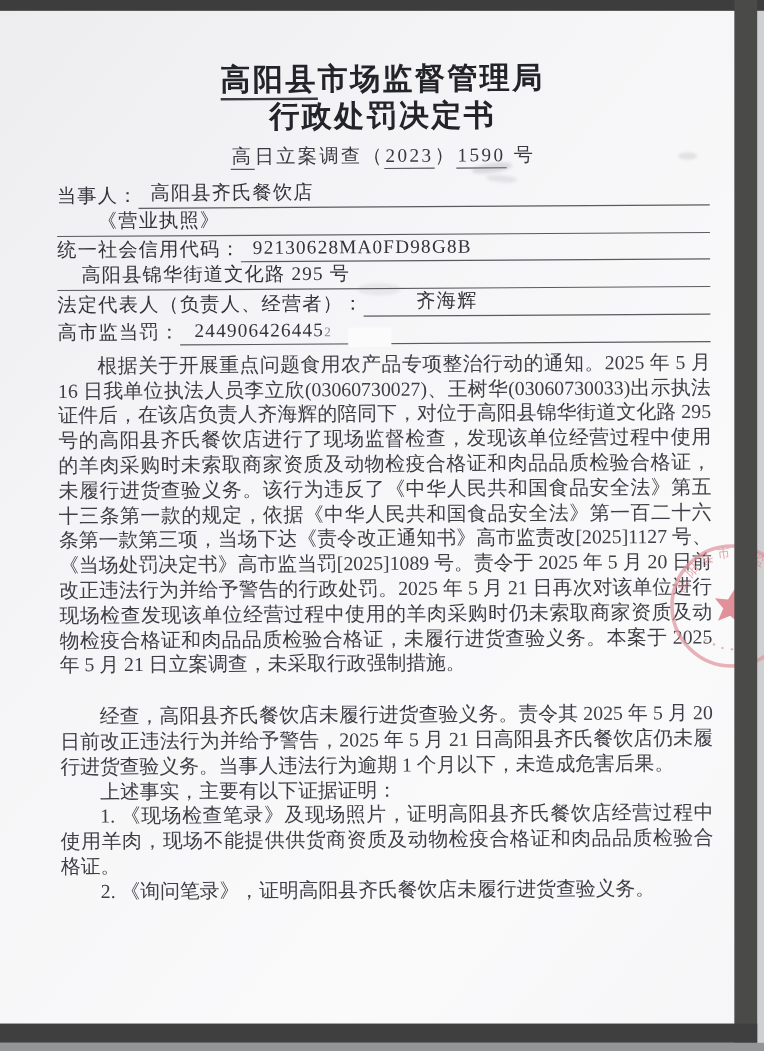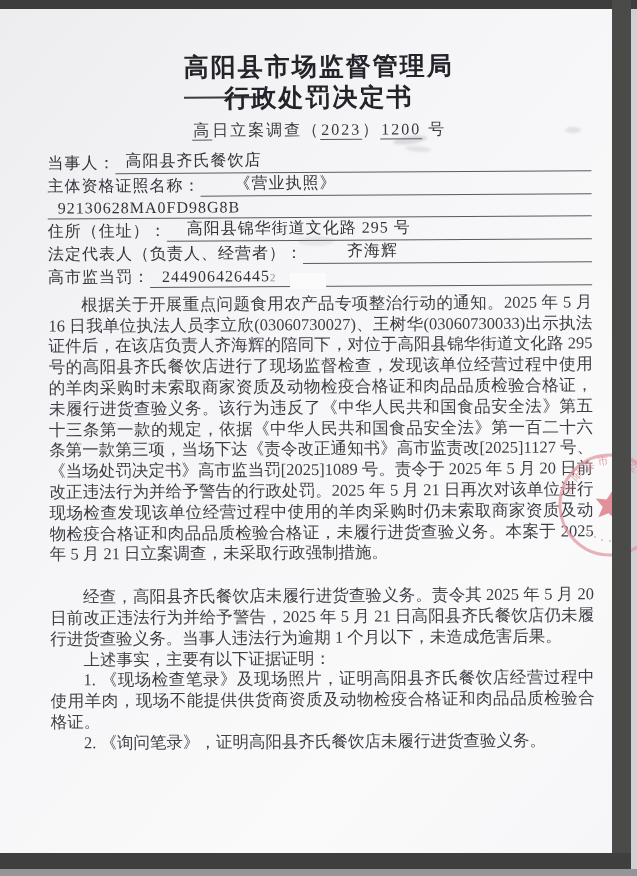--- a/index.html
+++ b/index.html
@@ -23,21 +23,21 @@
     position:absolute; left:0; top:0; width:612px; height:844px;
     box-sizing:border-box; padding:42px 20px 0 48px;
     transform:rotate(-0.35deg); transform-origin:50% 30%;
     color:#3c3c44;
   }
 
   .title-line {
     text-align:center; font-weight:bold; font-size:25px; line-height:31px;
     color:#23232a; letter-spacing:2px; margin:0;
   }
-  .u-title { border-bottom:2px solid #3a3a40; padding-bottom:16px; }
+  .u-title { border-bottom:2px solid #3a3a40; padding-bottom:1px; }
   .docnum {
     text-align:center; font-size:16px; margin-top:7px; color:#393941;
     letter-spacing:2px; font-weight:normal;
   }
   .docnum .u { border-bottom:1.5px solid #55555c; padding:0 1px 1px; }
 
   .fields { margin-top:9px; }
   .frow { display:flex; align-items:flex-end; height:22.8px; font-size:16px; color:#33333b; letter-spacing:1px; }
   .flabel { white-space:nowrap; }
   .fvalue { flex:1; border-bottom:1.3px solid #5a5a60; padding:0 0 1px 10px; white-space:nowrap; position:relative; }
@@ -69,36 +69,35 @@
 <body>
 
 <div class="scan">
 
   <div class="paper">
     <div class="content">
 
       <h1 class="title-line"><span class="u-title">高阳县</span><span>市场监督管理局</span></h1>
       <h1 class="title-line">行政处罚决定书</h1>
 
-      <div class="docnum"><span class="u">高</span><span>日立案调查（</span><span class="u">2023</span><span>）</span><span class="u">1200</span><span> 号</span></div>
+      <div class="docnum"><span class="u">高</span><span>日立案调查（</span><span class="u">2023</span><span>）</span><span class="u">1590</span><span> 号</span></div>
 
       <div class="fields">
         <div class="frow">
           <span class="flabel">当事人：</span>
           <span class="fvalue">高阳县齐氏餐饮店</span>
         </div>
         <div class="frow">
-          <span class="flabel">主体资格证照名称：</span>
           <span class="fvalue">《营业执照》</span>
         </div>
         <div class="frow">
+          <span class="flabel">统一社会信用代码：</span>
           <span class="fvalue">92130628MA0FD98G8B</span>
         </div>
         <div class="frow">
-          <span class="flabel">住所（住址）：</span>
           <span class="fvalue">高阳县锦华街道文化路 295 号</span>
         </div>
         <div class="frow">
           <span class="flabel">法定代表人（负责人、经营者）：</span>
           <span class="fvalue">齐海辉</span>
         </div>
         <div class="frow">
           <span class="flabel">高市监当罚：</span>
           <span class="fvalue"><span>244906426445</span><span class="partial-digit">2</span><span class="whiteout"></span></span>
         </div>

